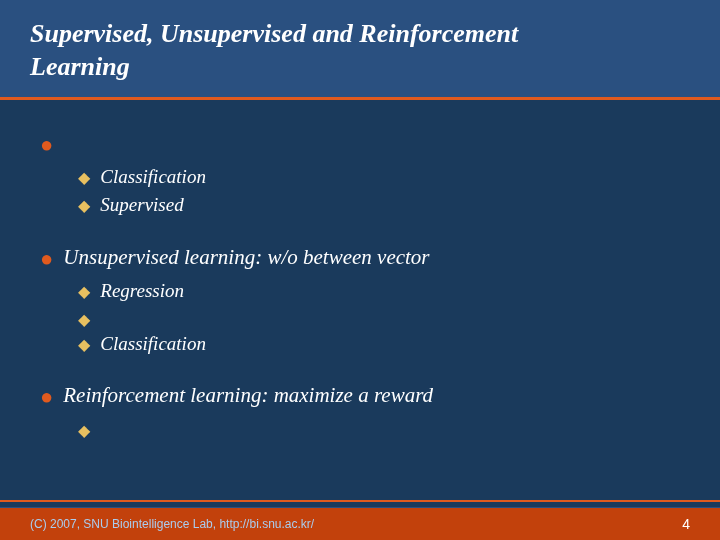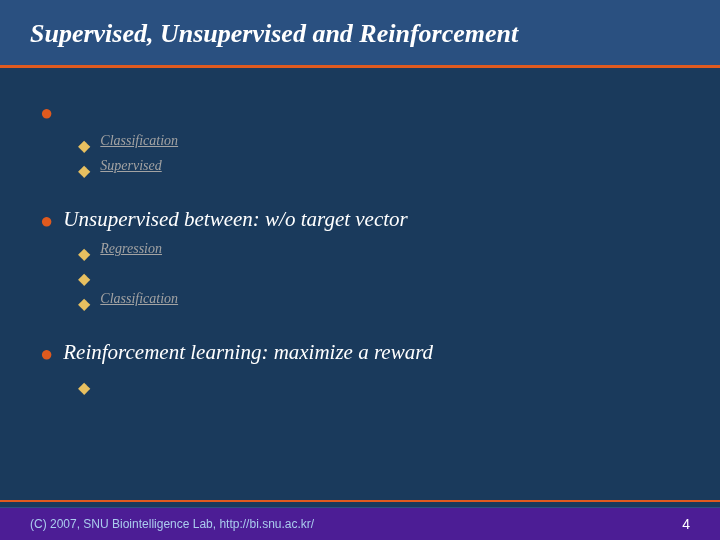--- a/index.html
+++ b/index.html
@@ -90,29 +90,28 @@
     }
 
     .sub-bullet-dot {
       color: #e8c060;
       font-size: 16px;
       flex-shrink: 0;
       margin-top: 4px;
     }
 
     .sub-bullet-text {
-      font-size: 14px;
+      font-size: 19px;
       font-style: italic;
-      color: #a3a3a3;
+      color: #ffffff;
       line-height: 1.35;
-      text-decoration: underline;
     }
 
     .footer-area {
-      background-color: #4c1d95;
+      background-color: #c2410c;
       border-top: 1px solid #2a5080;
       padding: 8px 30px;
       display: flex;
       justify-content: space-between;
       align-items: center;
     }
 
     .footer-divider {
       position: absolute;
       bottom: 38px;
@@ -136,20 +135,21 @@
     }
   </style>
 </head>
 <body>
 
 <div class="slide">
 
   <div class="title-area">
     <div class="slide-title">
       <span>Supervised, Unsupervised and Reinforcement</span><br>
+      <span>Learning</span>
     </div>
   </div>
 
   <div class="content-area">
 
     <div class="bullet-section">
       <div class="main-bullet">
         <span class="bullet-dot">●</span>
       </div>
       <div class="sub-bullets">
@@ -160,21 +160,21 @@
         <div class="sub-bullet">
           <span class="sub-bullet-dot">◆</span>
           <span class="sub-bullet-text">Supervised</span>
         </div>
       </div>
     </div>
 
     <div class="bullet-section">
       <div class="main-bullet">
         <span class="bullet-dot">●</span>
-        <span class="bullet-text">Unsupervised between: w/o target vector</span>
+        <span class="bullet-text">Unsupervised learning: w/o between vector</span>
       </div>
       <div class="sub-bullets">
         <div class="sub-bullet">
           <span class="sub-bullet-dot">◆</span>
           <span class="sub-bullet-text">Regression</span>
         </div>
         <div class="sub-bullet">
           <span class="sub-bullet-dot">◆</span>
         </div>
         <div class="sub-bullet">

